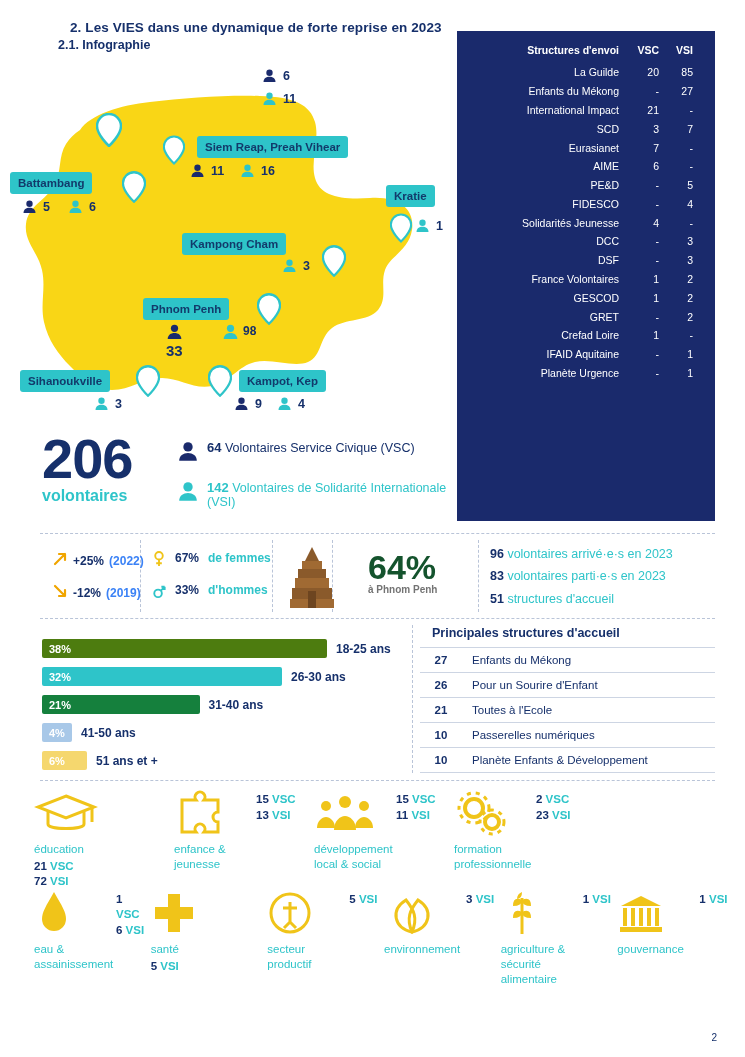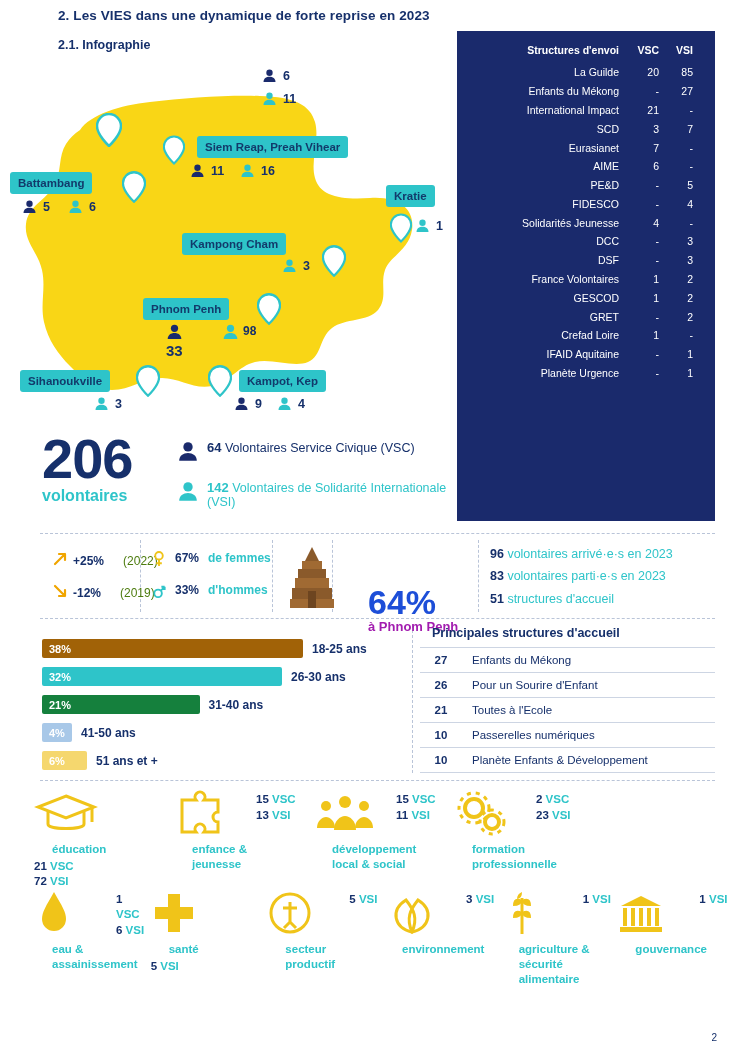--- a/index.html
+++ b/index.html
@@ -9,21 +9,21 @@
     background:#ffffff;
     font-family:"Liberation Sans", sans-serif;
     color:#1a2a6c;
     position:relative;
     overflow:hidden;
   }
   .page { position:relative; width:745px; height:1057px; }
 
   h1.title {
     position:absolute; left:58px; top:8px;
-    font-size:13.5px; font-weight:bold; color:#16306b; margin:0;
+    font-size:13.5px; font-weight:bold; color:#16306b; margin:12px;
     letter-spacing:0.1px;
   }
   h2.subtitle {
     position:absolute; left:58px; top:38px;
     font-size:12.5px; font-weight:bold; color:#16306b; margin:0;
   }
 
   
   .map-area { position:absolute; left:0; top:55px; width:460px; height:370px; }
   .map-shape { position:absolute; left:10px; top:5px; }
@@ -64,25 +64,25 @@
   .vsi-line { position:absolute; left:165px; top:48px; font-size:12.5px; width:250px; }
   .vsc-line b, .vsi-line b { font-size:13px; }
   .teal { color:#2ec4c9; }
   .navy { color:#16306b; }
 
   .dashed-h { position:absolute; border-top:1.5px dashed #b9c4d8; }
   .dashed-v { position:absolute; border-left:1.5px dashed #b9c4d8; }
 
   
   .trend { position:absolute; font-size:12px; font-weight:bold; display:flex; align-items:center; gap:5px; }
-  .gray { color:#4d7c0f; font-weight:normal;margin-left:14px; }
+  .gray { color:#3b82f6; font-weight:bold; }
   .gender { position:absolute; font-size:12px; font-weight:bold; display:flex; align-items:flex-start; gap:9px;}
   .pct64 { position:absolute; left:368px; top:550px; }
-  .pct64 .n { font-size:34px; font-weight:bold; color:#1d4ed8; line-height:1;margin-top:35px; }
-  .pct64 .s { font-size:13px; color:#a21caf; font-weight:bold; }
+  .pct64 .n { font-size:34px; font-weight:bold; color:#14532d; line-height:1; }
+  .pct64 .s { font-size:10px; color:#737373; font-weight:bold; }
   .rightstats { position:absolute; left:490px; top:543px; font-size:12.5px; line-height:1.78; }
   .rightstats b { color:#16306b; }
 
   
   .ages { position:absolute; left:42px; top:636px; width:360px; }
   .bar-row { position:relative; height:25px; margin-bottom:3px; display:flex; align-items:center; }
   .bar { height:19px; border-radius:2px; display:flex; align-items:center; }
   .bar span { font-size:11px; font-weight:bold; color:#fff; padding-left:7px; }
   .bar-label { font-size:12px; font-weight:bold; color:#16306b; padding-left:9px; }
 
@@ -94,21 +94,21 @@
   .hosts td.n { width:42px; text-align:center; font-weight:bold; color:#16306b; }
   .hosts td.t { color:#16306b; padding-left:10px; }
   .hosts tr:first-child td { border-top:1px solid #cdd5e3; }
 
   
   .sectors { position:absolute; left:30px; top:790px; width:700px; }
   .srow { display:flex; }
   .sector { width:140px; position:relative; padding:0 4px; }
   .sector .ico { height:46px; display:flex; align-items:flex-end; }
   .sector .nums { position:absolute; left:86px; top:2px; font-size:11.5px; font-weight:bold; line-height:1.35; }
-  .sector .nm { font-size:11.5px; color:#2ec4c9; font-weight:bold; margin-top:6px; line-height:1.3;margin-left:18px; }
+  .sector .nm { font-size:11.5px; color:#2ec4c9; font-weight:normal; margin-top:6px; line-height:1.3; }
   .sector .below { font-size:11.5px; font-weight:bold; line-height:1.35; margin-top:2px; }
   .pagenum { position:absolute; right:28px; bottom:14px; font-size:10px; color:#16306b; }
 </style>
 </head>
 <body>
 
 <div class="page">
 
   <h1 class="title">2. Les VIES dans une dynamique de forte reprise en 2023</h1>
   <h2 class="subtitle">2.1. Infographie</h2>
@@ -447,21 +447,21 @@
       <span class="teal">volontaires parti·e·s en 2023</span>
     </div>
     <div>
       <b>51</b>
       <span class="teal">structures d'accueil</span>
     </div>
   </div>
 
   <div class="ages" id="age-bars">
       <div class="bar-row">
-        <div class="bar" style="width: 261px; background: #a16207;">
+        <div class="bar" style="width: 285px; background: #4d7c0f;">
           <span>38%</span>
         </div>
         <div class="bar-label">18-25 ans</div>
       </div>
       <div class="bar-row">
         <div class="bar" style="width: 240px; background: rgb(46, 196, 201);">
           <span>32%</span>
         </div>
         <div class="bar-label">26-30 ans</div>
       </div>

